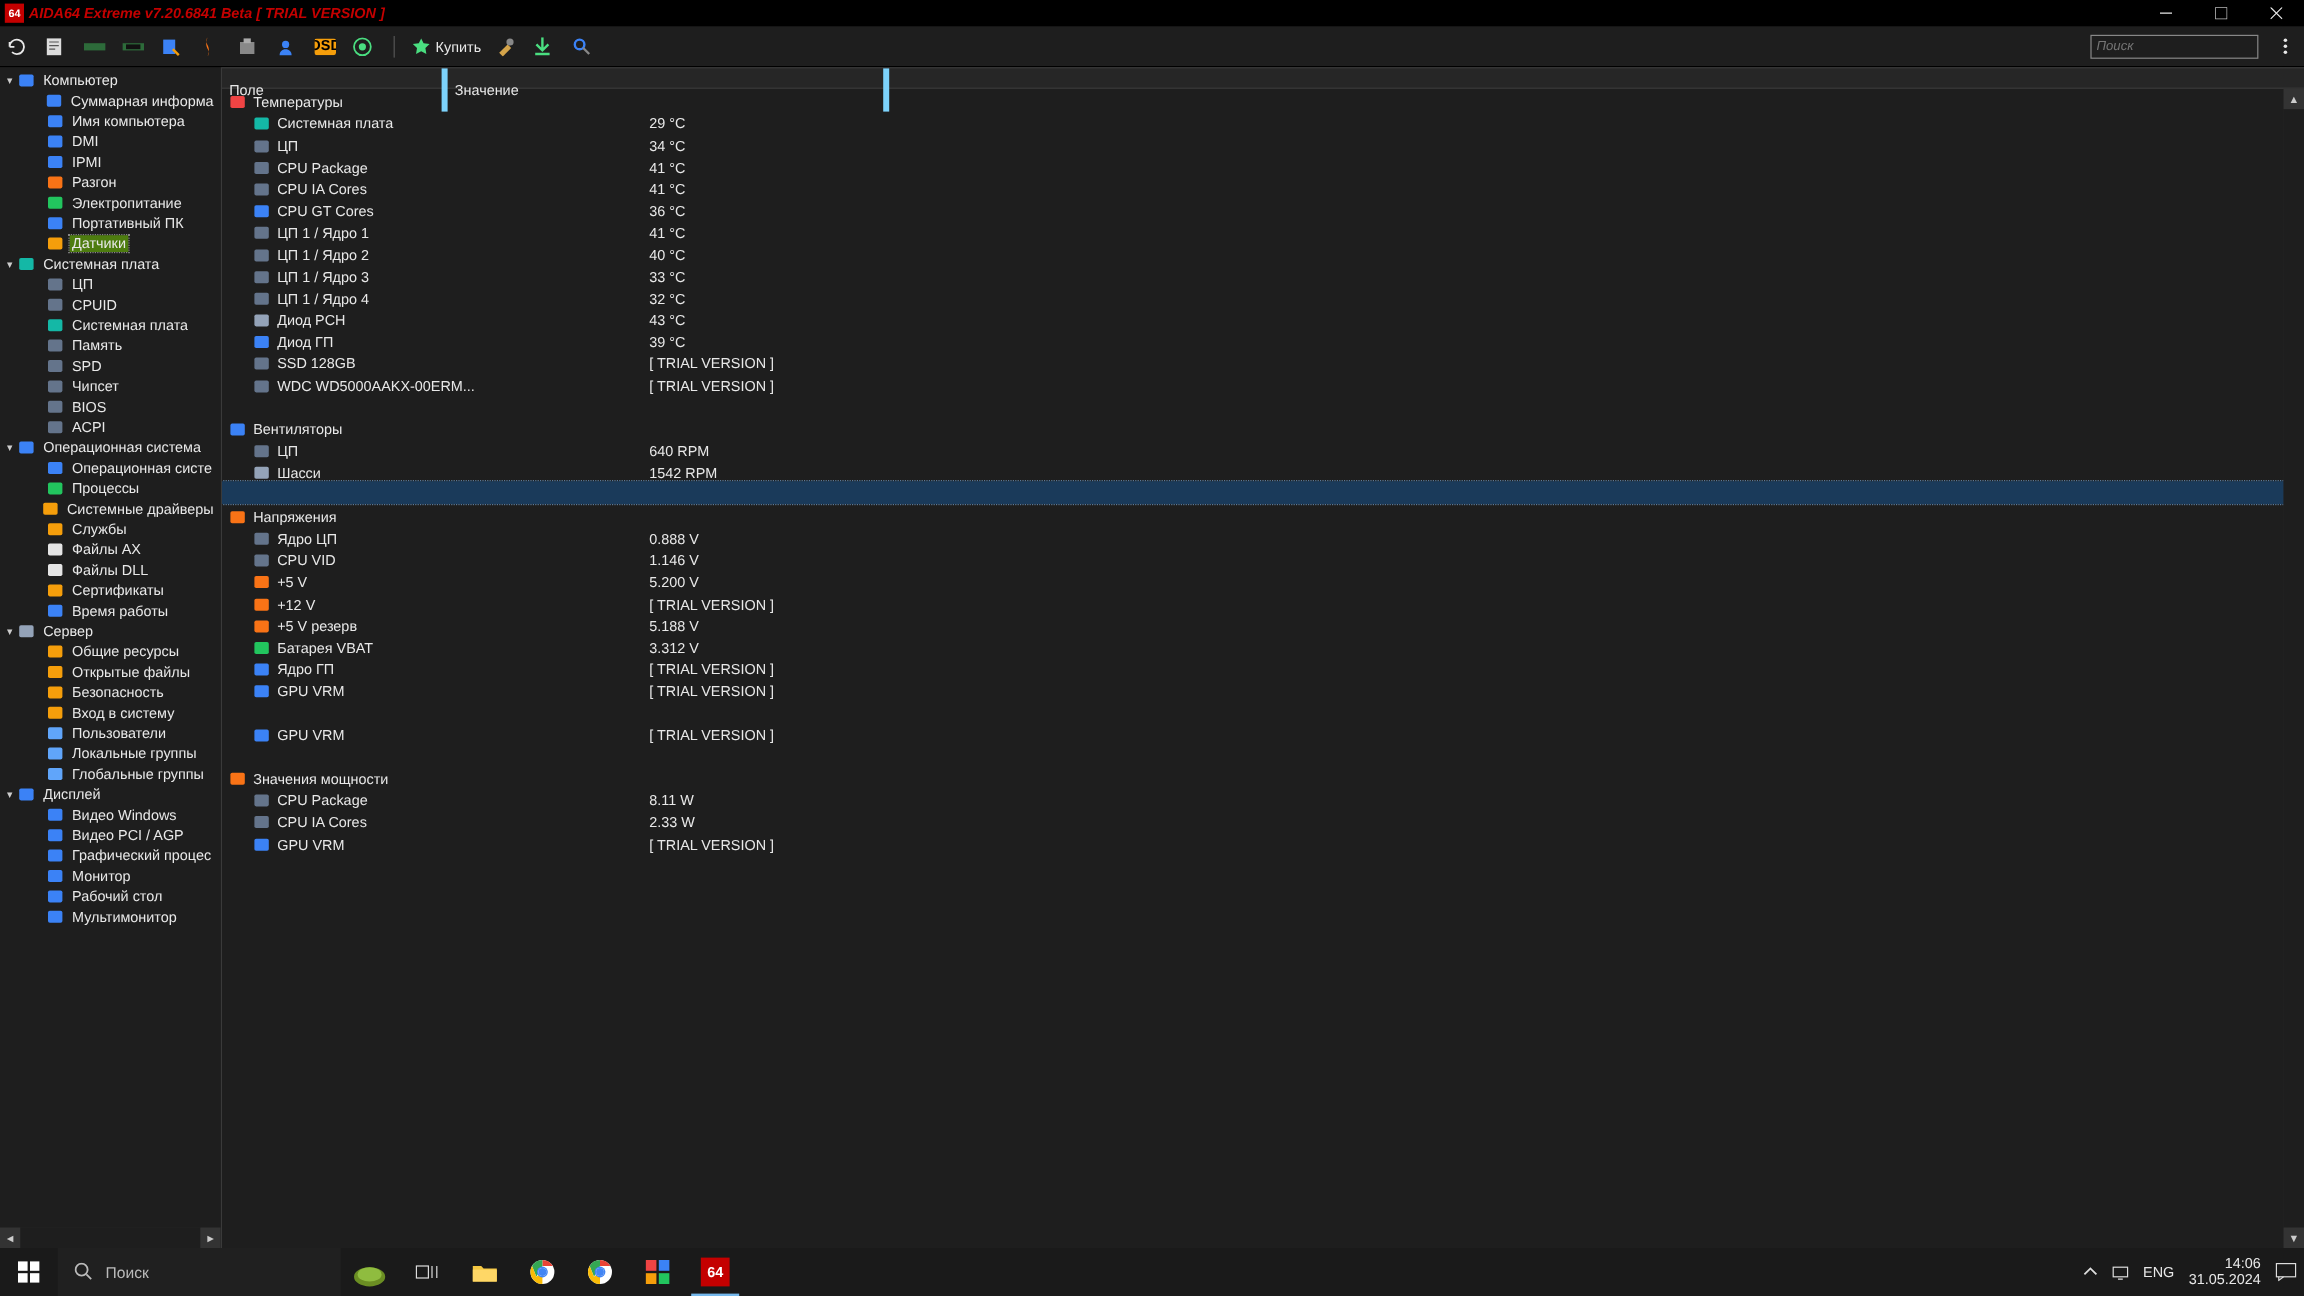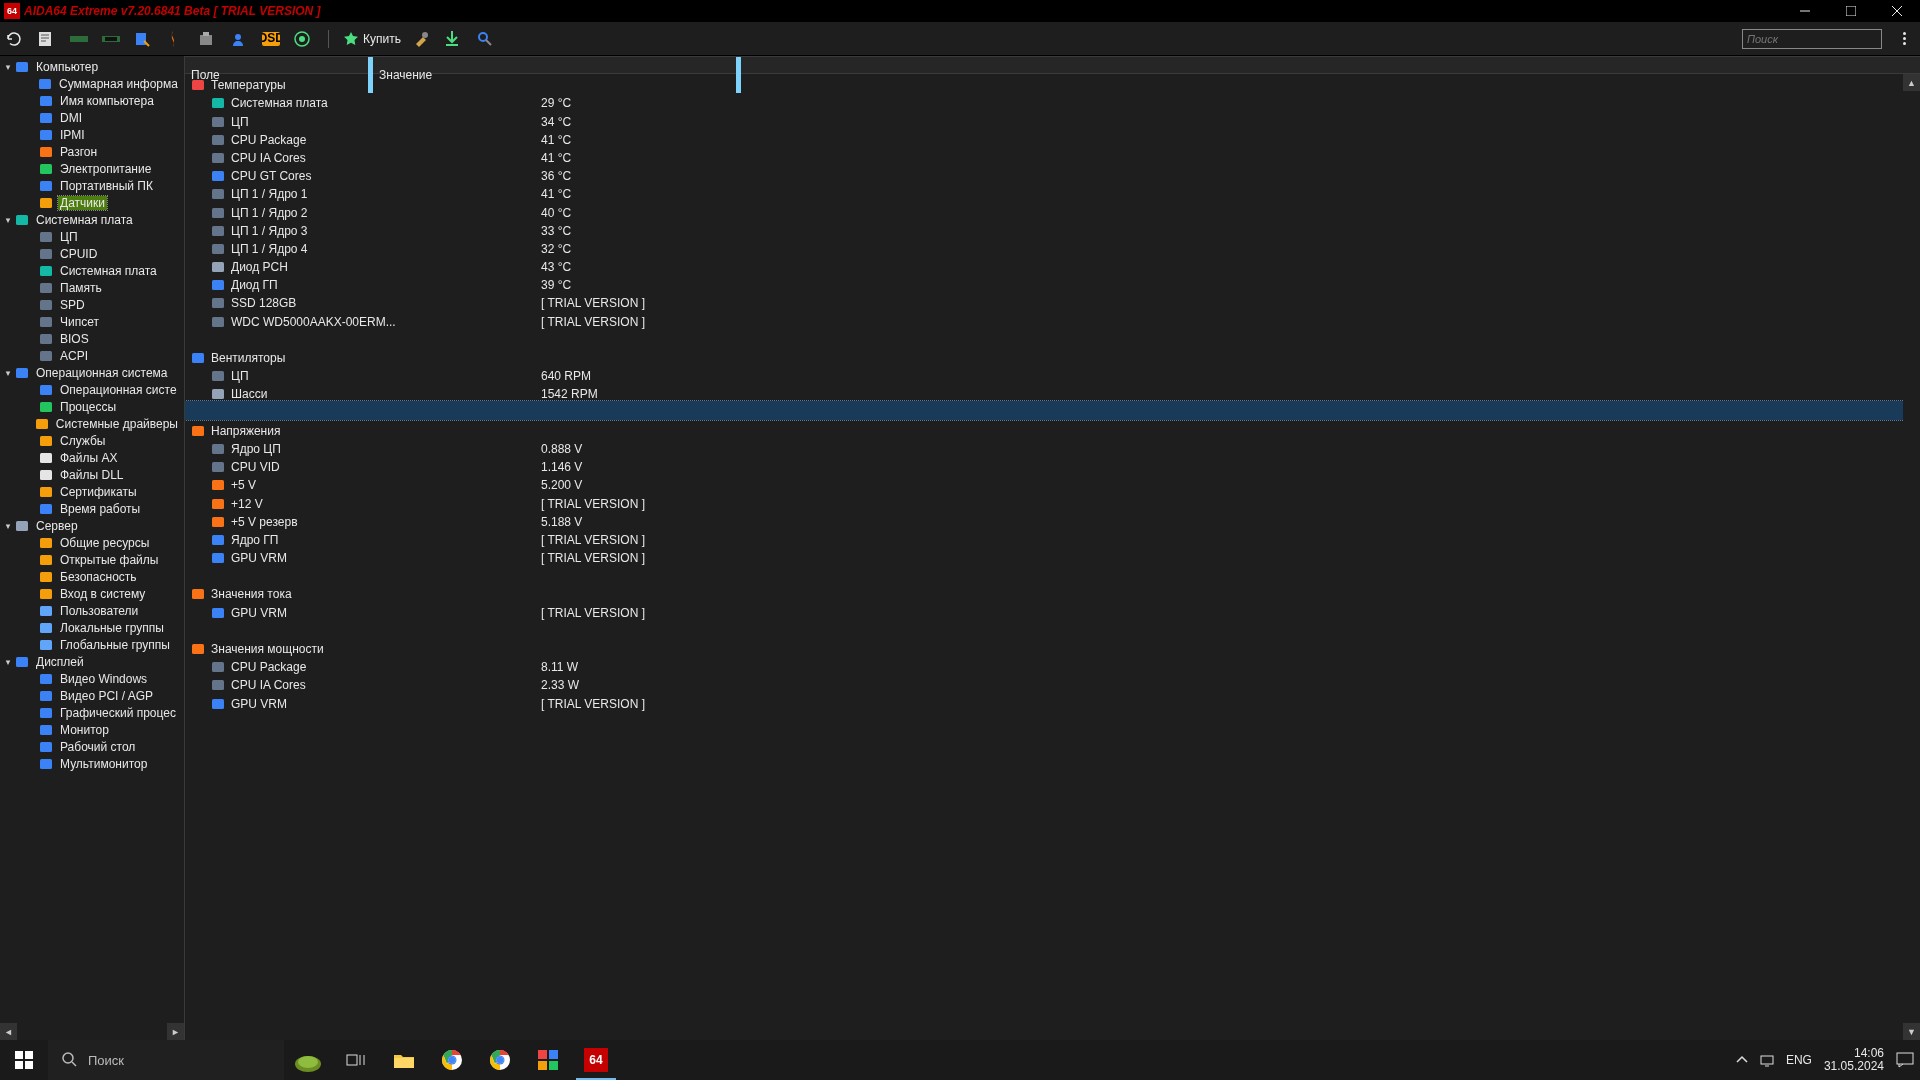--- a/index.html
+++ b/index.html
@@ -888,52 +888,52 @@
             </span>
             <span>+5 V резерв</span>
           </div>
           <div class="dvalue">5.188 V</div>
         </div>
         <div class="drow">
           <div class="dfield">
             <span class="indent" style="width:20px"></span>
             <span class="dicon">
               <svg width="14" height="12" viewBox="0 0 14 12">
+                <rect x="1" y="1" width="12" height="10" rx="1.5" fill="#22c55e"></rect>
+              </svg>
+            </span>
+            <span>Батарея VBAT</span>
+          </div>
+          <div class="dvalue">3.312 V</div>
+        </div>
+        <div class="drow">
+          <div class="dfield">
+            <span class="indent" style="width:20px"></span>
+            <span class="dicon">
+              <svg width="14" height="12" viewBox="0 0 14 12">
                 <rect x="1" y="1" width="12" height="10" rx="1.5" fill="#3b82f6"></rect>
               </svg>
             </span>
             <span>Ядро ГП</span>
           </div>
           <div class="dvalue">[ TRIAL VERSION ]</div>
         </div>
         <div class="drow">
           <div class="dfield">
             <span class="indent" style="width:20px"></span>
             <span class="dicon">
               <svg width="14" height="12" viewBox="0 0 14 12">
                 <rect x="1" y="1" width="12" height="10" rx="1.5" fill="#3b82f6"></rect>
               </svg>
             </span>
             <span>GPU VRM</span>
           </div>
           <div class="dvalue">[ TRIAL VERSION ]</div>
         </div>
         <div class="drow"></div>
-        <div class="drow section-hdr">
-          <div class="dfield">
-            <span class="indent" style="width:0px"></span>
-            <span class="dicon">
-              <svg width="14" height="12" viewBox="0 0 14 12">
-                <rect x="1" y="1" width="12" height="10" rx="1.5" fill="#f97316"></rect>
-              </svg>
-            </span>
-            <span>Значения тока</span>
-          </div>
-          <div class="dvalue"></div>
-        </div>
         <div class="drow">
           <div class="dfield">
             <span class="indent" style="width:20px"></span>
             <span class="dicon">
               <svg width="14" height="12" viewBox="0 0 14 12">
                 <rect x="1" y="1" width="12" height="10" rx="1.5" fill="#3b82f6"></rect>
               </svg>
             </span>
             <span>GPU VRM</span>
           </div>

